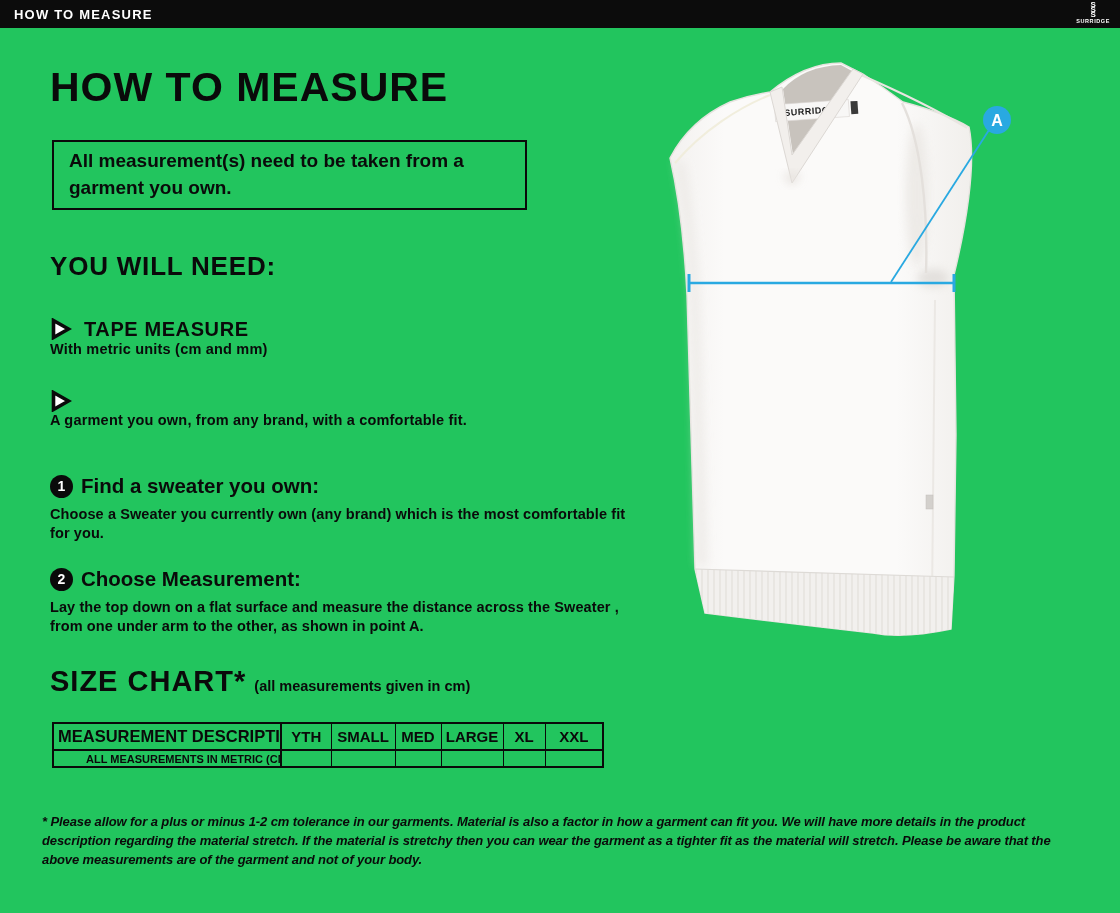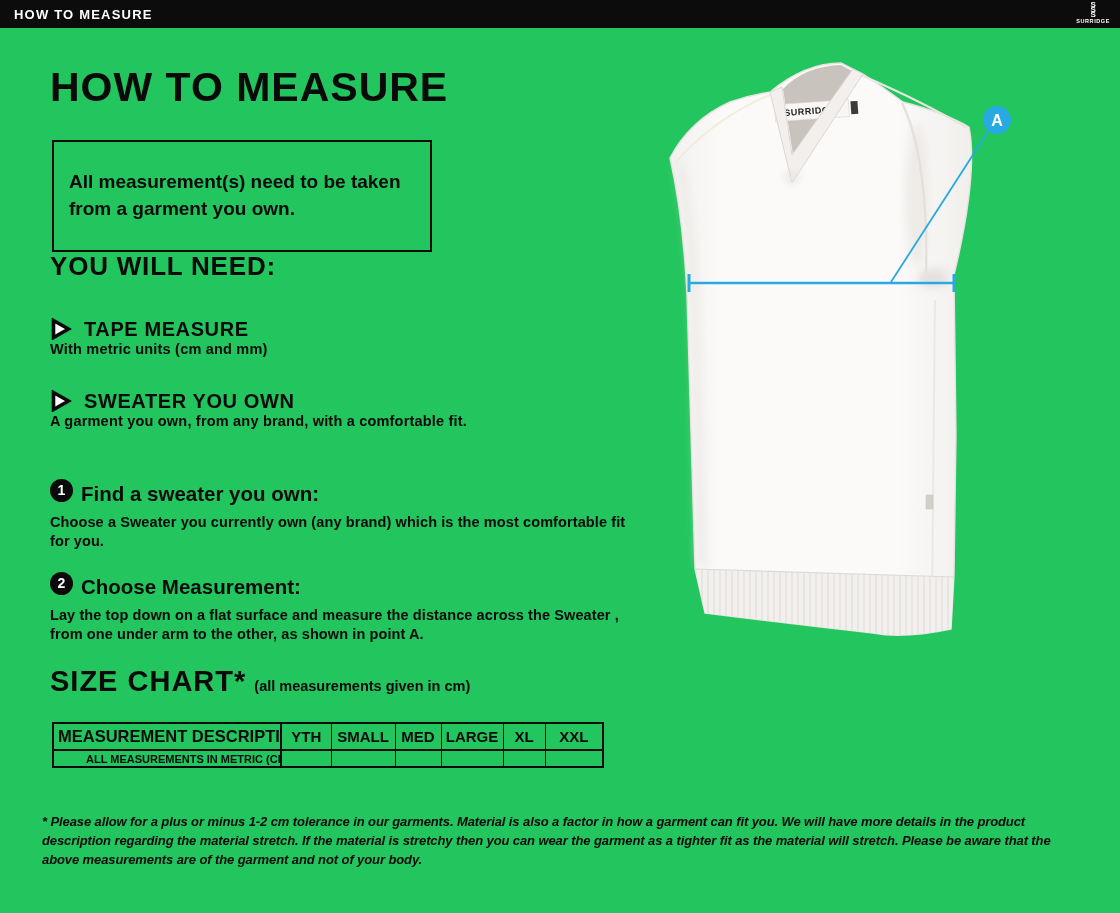--- a/index.html
+++ b/index.html
@@ -14,41 +14,41 @@
                   padding-left:14px; flex:1; }
   .topbar-logo { display:flex; flex-direction:column; align-items:center;
                  margin-right:10px; line-height:1; }
   .logo-mark { display:flex; flex-direction:column; align-items:center; }
   .logo-mark span { color:#fff; font-weight:bold; font-size:8px; line-height:4.6px; }
   .logo-text { color:#fff; font-size:5.5px; font-weight:bold; letter-spacing:0.6px; margin-top:2px; }
 
   
   .h1 { position:absolute; left:50px; top:64px; font-size:41px; font-weight:bold;
         letter-spacing:1px; }
-  .notice { position:absolute; left:52px; top:140px; width:380px; border:2px solid #0a0a0a;
-            padding:27px 15px; font-size:19px; font-weight:bold; line-height:1.42; }
+  .notice { position:absolute; left:52px; top:140px; width:475px; border:2px solid #0a0a0a;
+            padding:6px 15px; font-size:19px; font-weight:bold; line-height:1.42; }
   .sec-h { position:absolute; left:50px; top:251px; font-size:26px; font-weight:bold;
            letter-spacing:0.8px; }
 
   .need-item { position:absolute; left:50px; width:560px; }
   .need-item.first  { top:318px; }
   .need-item.second { top:390px; }
   .need-head { display:flex; align-items:flex-start; gap:12px; }
   .tri { width:22px; height:22px; flex:0 0 auto; }
   .need-title { font-size:20px; font-weight:bold; letter-spacing:0.6px; }
   .need-sub { font-size:14.5px; font-weight:bold; margin-top:0; letter-spacing:0.2px; }
 
   .step { position:absolute; left:50px; width:585px; }
   .step.first  { top:474px; }
   .step.second { top:567px; }
   .step-head { display:flex; align-items:center; gap:8px; }
   .step-num { width:23px; height:23px; border-radius:50%; background:#0a0a0a; color:#fff;
               font-size:14px; font-weight:bold; display:flex; align-items:center;
               justify-content:center; flex:0 0 auto; }
-  .step-title { font-size:20.5px; font-weight:bold;margin-top:8px; }
+  .step-title { font-size:20.5px; font-weight:bold; }
   .step-body { font-size:14.5px; font-weight:bold; line-height:1.33; margin-top:7px;
                letter-spacing:0.1px; }
 
   
   .sizechart-head { position:absolute; left:50px; top:665px; display:flex;
                     align-items:flex-end; gap:8px; }
   .sizechart-title { font-size:29px; font-weight:bold; letter-spacing:1px; }
   .sizechart-sub { font-size:14.5px; font-weight:bold; padding-bottom:4px; }
 
   table.sizes { position:absolute; left:52px; top:722px; border-collapse:collapse;
@@ -104,21 +104,20 @@
       <span class="need-title">TAPE MEASURE</span>
     </div>
     <div class="need-sub">With metric units (cm and mm)</div>
   </div>
 
   <div class="need-item second">
     <div class="need-head">
       <svg class="tri" viewBox="0 0 22 22">
         <polygon points="3.5,2.5 18.5,11 3.5,19.5" fill="#ffffff" stroke="#0a0a0a" stroke-width="3.6" stroke-linejoin="miter"></polygon>
       </svg>
-      <span class="need-title">SWEATER YOU OWN</span>
     </div>
     <div class="need-sub">A garment you own, from any brand, with a comfortable fit.</div>
   </div>
 
   <div class="step first">
     <div class="step-head">
       <div class="step-num">1</div>
       <div class="step-title">Find a sweater you own:</div>
     </div>
     <div class="step-body">Choose a Sweater you currently own (any brand) which is the most comfortable fit for you.</div>

